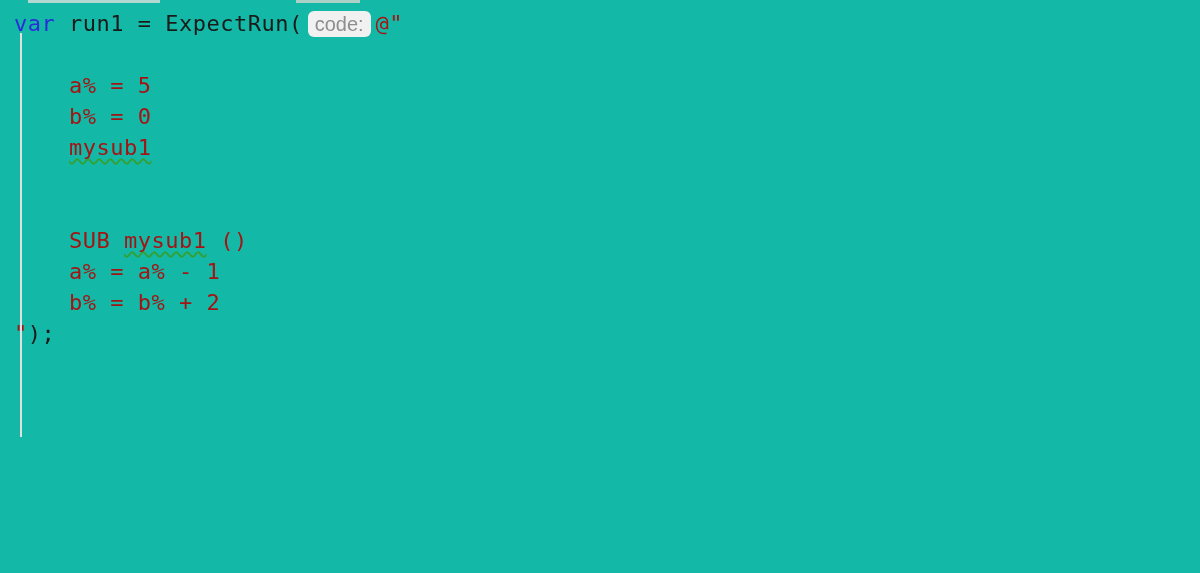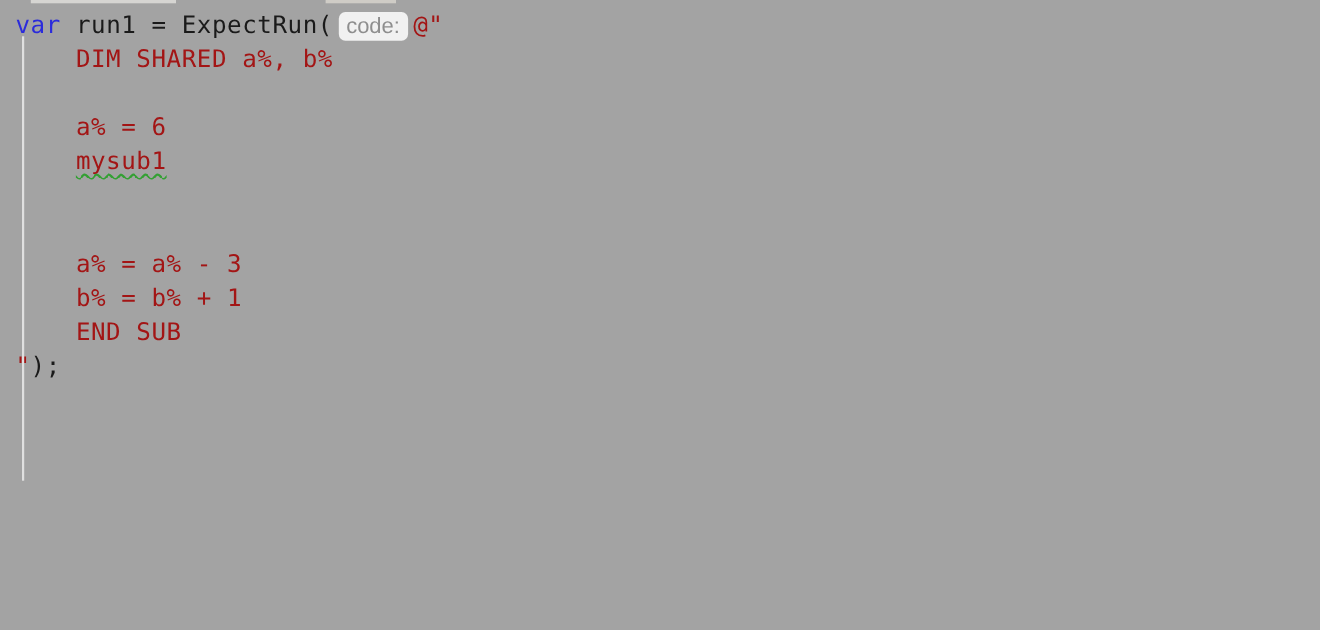--- a/index.html
+++ b/index.html
@@ -11,21 +11,21 @@
     width: 1200px;
     height: 573px;
     overflow: hidden;
   }
   .editor {
     position: relative;
     width: 1200px;
     height: 573px;
     box-sizing: border-box;
     padding: 8px 0 16px 14px;
-    background: #a3a3a3;
+    background: #14b8a6;
     font-family: "DejaVu Sans Mono", monospace;
     font-size: 22px;
     letter-spacing: 0.5px;
     color: var(--plain, #1a1a1a);
   }
   .line {
     height: 31px;
     line-height: 31px;
     white-space: pre;
   }
@@ -76,25 +76,25 @@
 </style>
 </head>
 <body>
 
 <div class="editor">
   <div class="artifact a1"></div>
   <div class="artifact a2"></div>
   <div class="indent-guide"></div>
   <div id="code-lines">
       <div class="line"><span class="kw">var</span><span class="code"> run1 = ExpectRun(</span><span class="pill">code:</span><span class="str">@"</span></div>
-      <div class="line"><span class="str">    DIM SHARED a%, b%</span></div>
       <div class="line"></div>
-      <div class="line"><span class="str">    a% = 6</span></div>
+      <div class="line"><span class="str">    a% = 5</span></div>
+      <div class="line"><span class="str">    b% = 0</span></div>
       <div class="line"><span class="str">    </span><span class="strx">mysub1</span></div>
       <div class="line"></div>
       <div class="line"></div>
-      <div class="line"><span class="str">    a% = a% - 3</span></div>
-      <div class="line"><span class="str">    b% = b% + 1</span></div>
-      <div class="line"><span class="str">    END SUB</span></div>
+      <div class="line"><span class="str">    SUB </span><span class="strx">mysub1</span><span class="str"> ()</span></div>
+      <div class="line"><span class="str">    a% = a% - 1</span></div>
+      <div class="line"><span class="str">    b% = b% + 2</span></div>
       <div class="line"><span class="str">"</span><span class="code">);</span></div>
       <div class="line"></div>
     </div>
 </div>
 
 </body></html>

